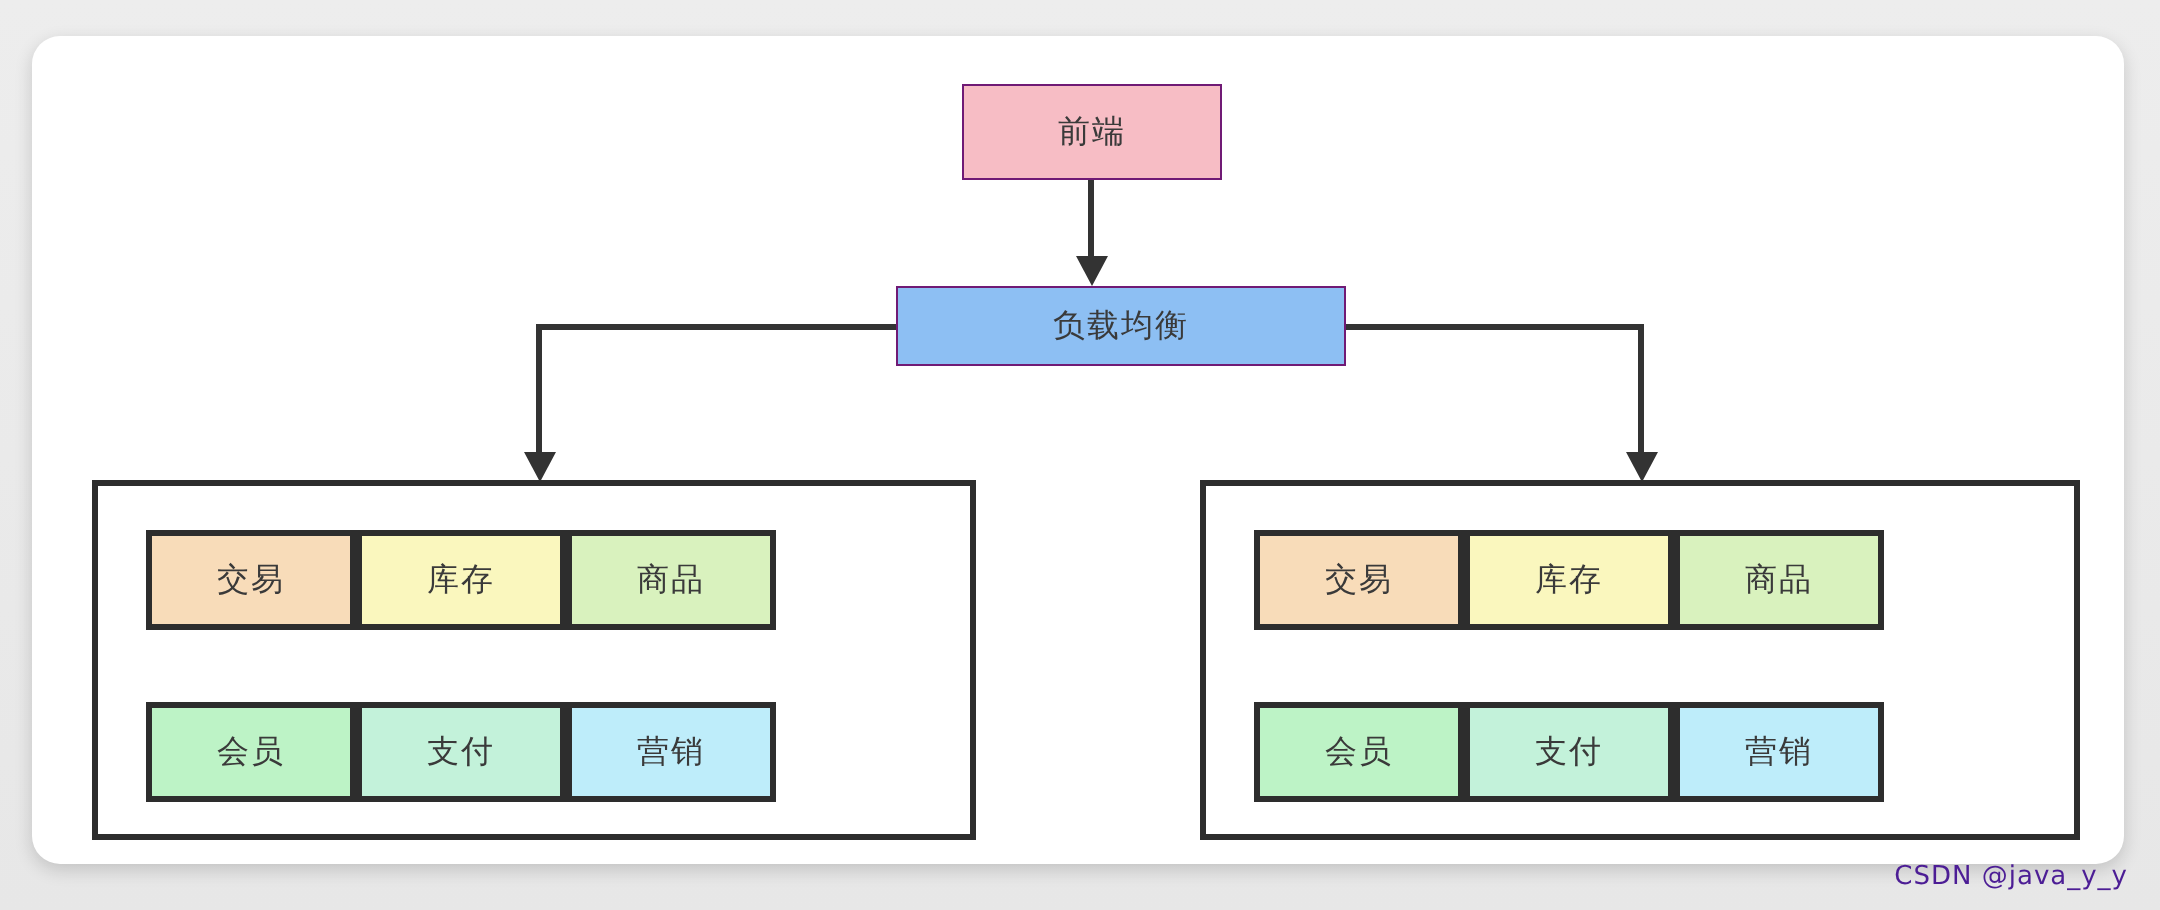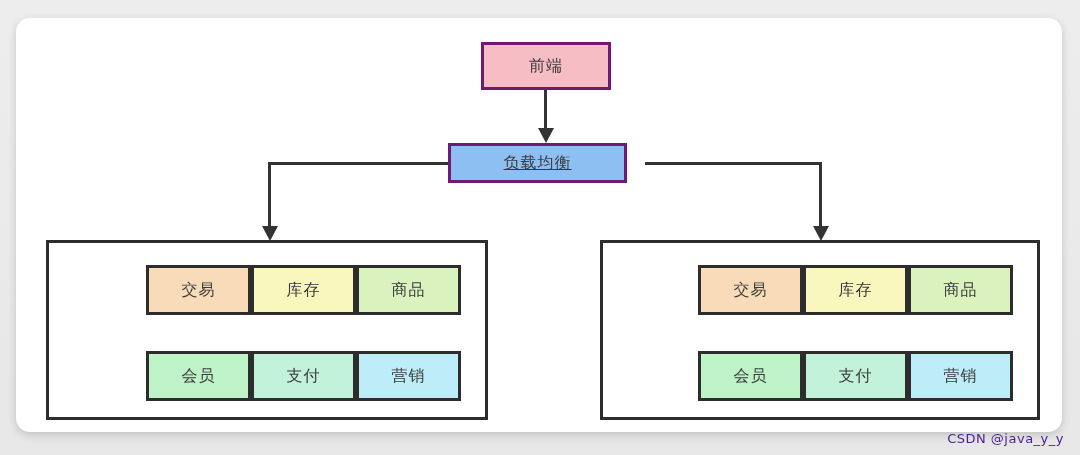--- a/index.html
+++ b/index.html
@@ -22,30 +22,30 @@
     top: 18px;
     width: 1046px;
     height: 414px;
     background: #ffffff;
     border-radius: 14px;
     box-shadow: 0 3px 9px rgba(0,0,0,0.16);
   }
   .node {
     position: absolute;
     box-sizing: border-box;
-    border: 3px solid #701a75;
+    border: 1px solid #701a75;
     display: flex;
     align-items: center;
     justify-content: center;
     font-size: 16px;
     color: #3a3a3a;
     letter-spacing: 1px;
   }
   .frontend-node { left: 481px; top: 42px; width: 130px; height: 48px; }
-  .lb-node       { left: 448px; top: 143px; width: 179px; height: 40px; text-decoration: underline; }
+  .lb-node       { left: 448px; top: 143px; width: 225px; height: 40px; }
   .line {
     position: absolute;
     background: #333333;
   }
   .line-v-frontend { left: 544px; top: 90px;  width: 3px;  height: 40px; }
   .line-h-left     { left: 269px; top: 162px; width: 179px; height: 3px; }
   .line-v-left     { left: 268px; top: 162px; width: 3px;  height: 64px; }
   .line-h-right    { left: 645px; top: 162px; width: 177px; height: 3px; }
   .line-v-right    { left: 819px; top: 162px; width: 3px;  height: 64px; }
   .arrowhead {
@@ -66,21 +66,21 @@
     background: #ffffff;
     display: flex;
     flex-direction: column;
     justify-content: space-between;
     padding: 22px 24px 16px 24px;
   }
   .cluster-left  { left: 46px;  top: 240px; width: 442px; height: 180px; }
   .cluster-right { left: 600px; top: 240px; width: 440px; height: 180px; }
   .cluster-row {
     display: flex;
-    justify-content: flex-end;
+    justify-content: flex-start;
   }
   .module {
     box-sizing: border-box;
     width: 105px;
     height: 50px;
     border: 3px solid #2d2d2d;
     display: flex;
     align-items: center;
     justify-content: center;
     font-size: 16px;

